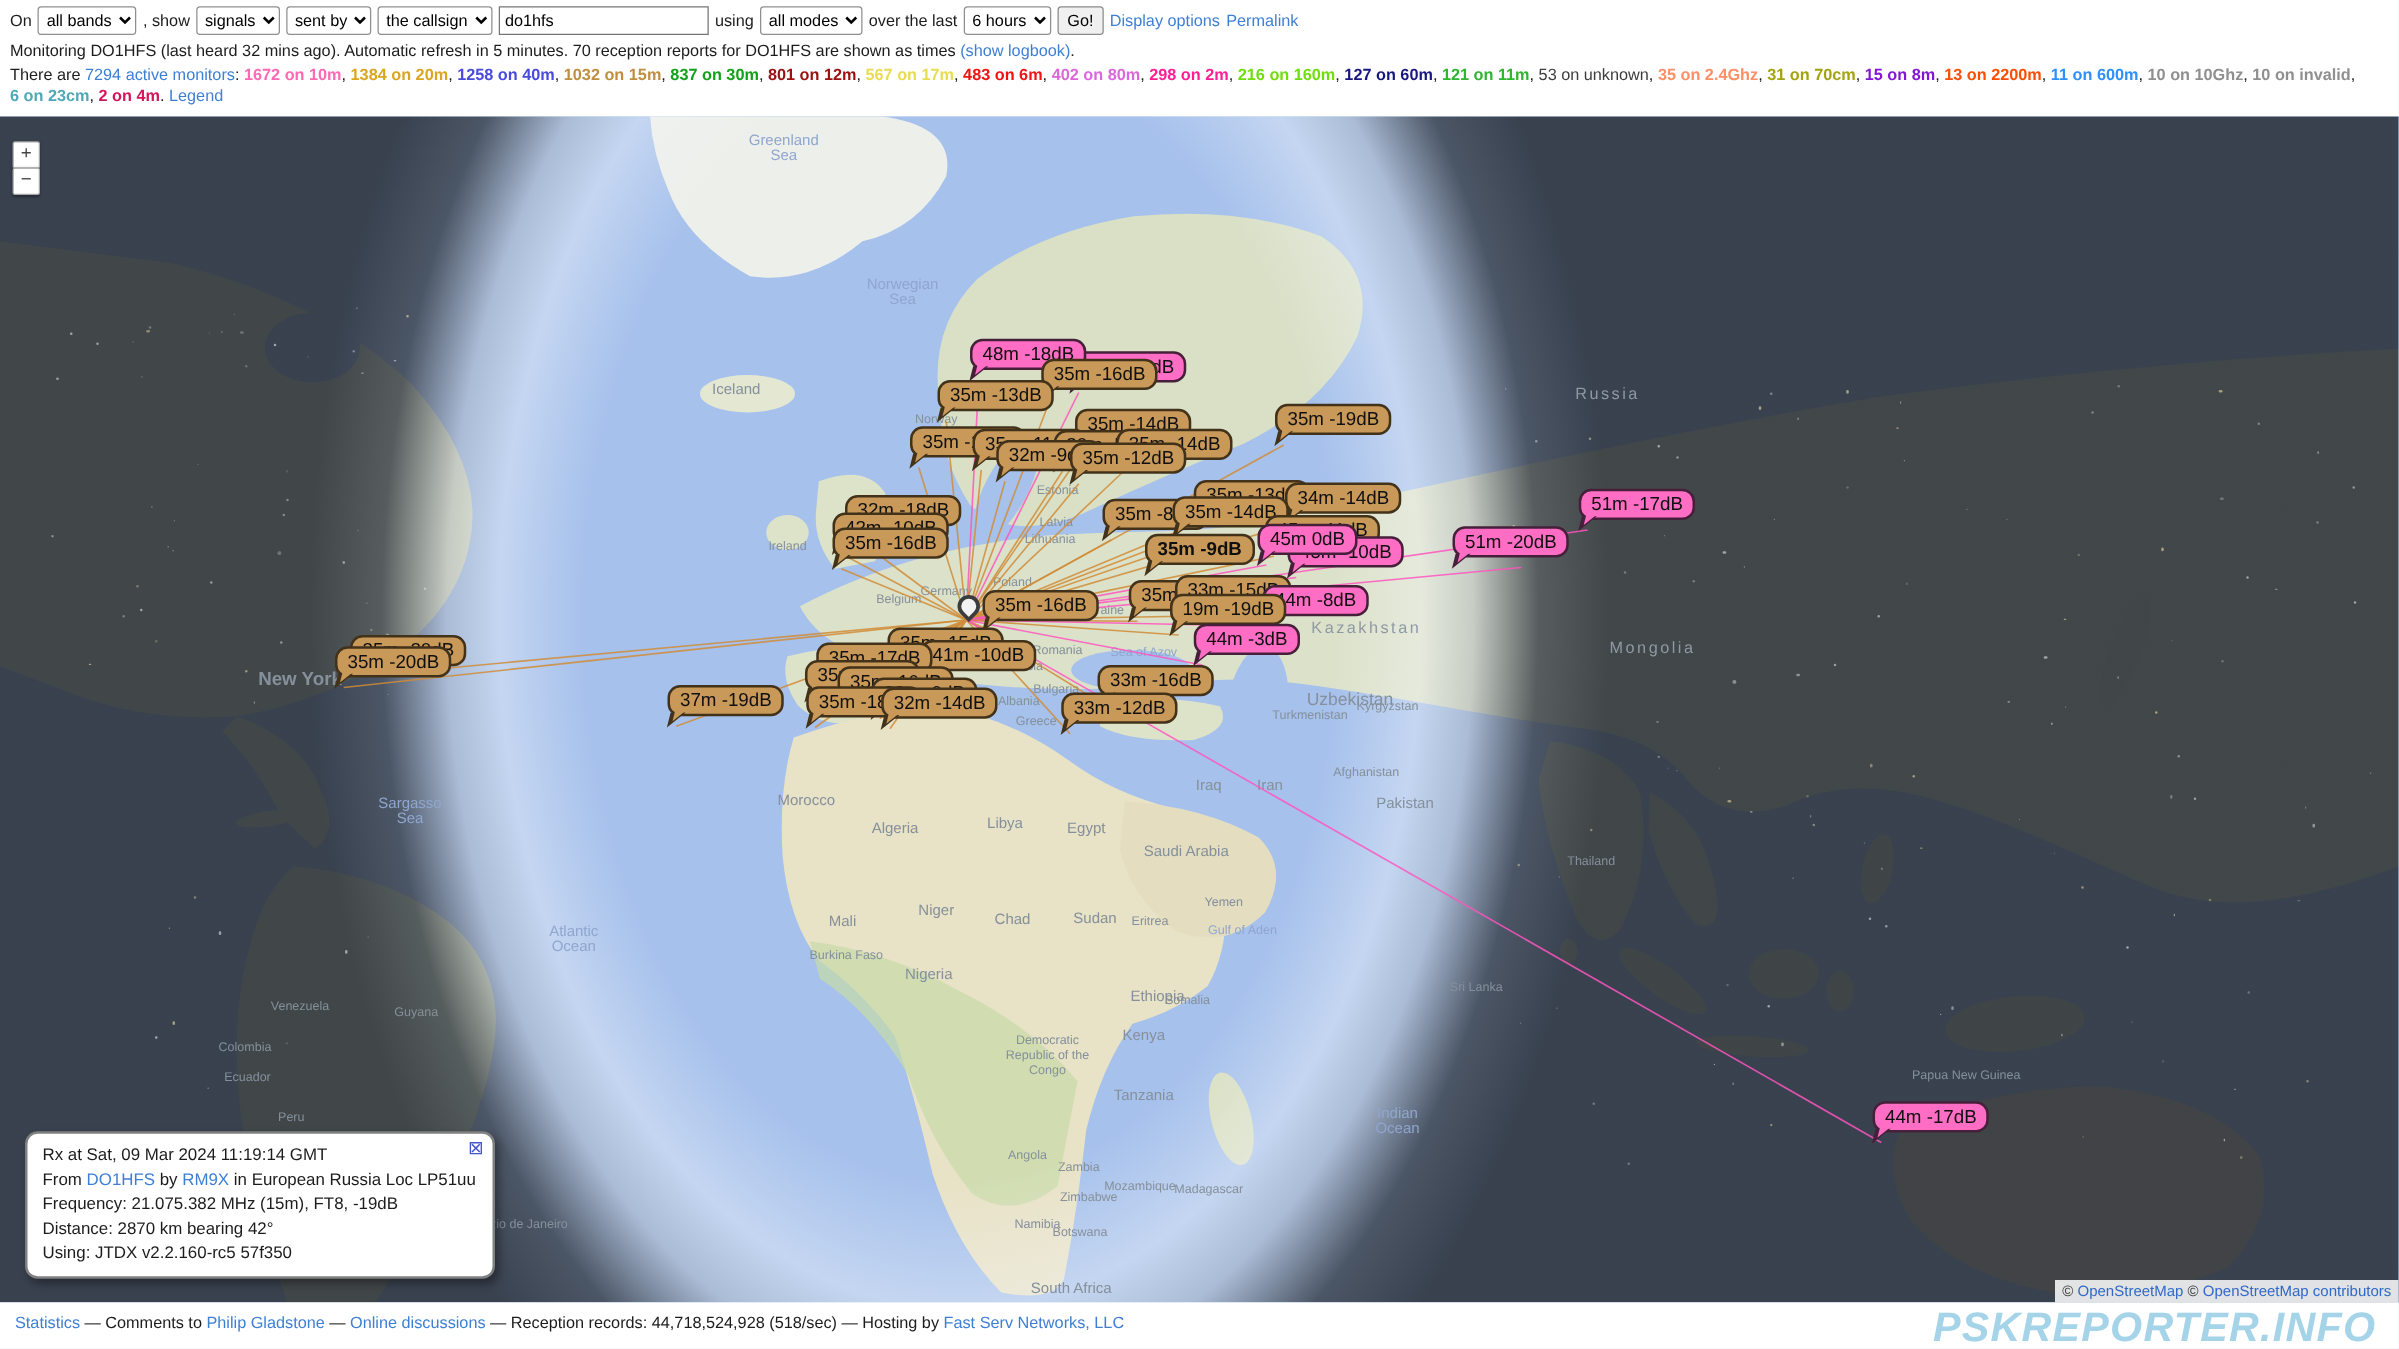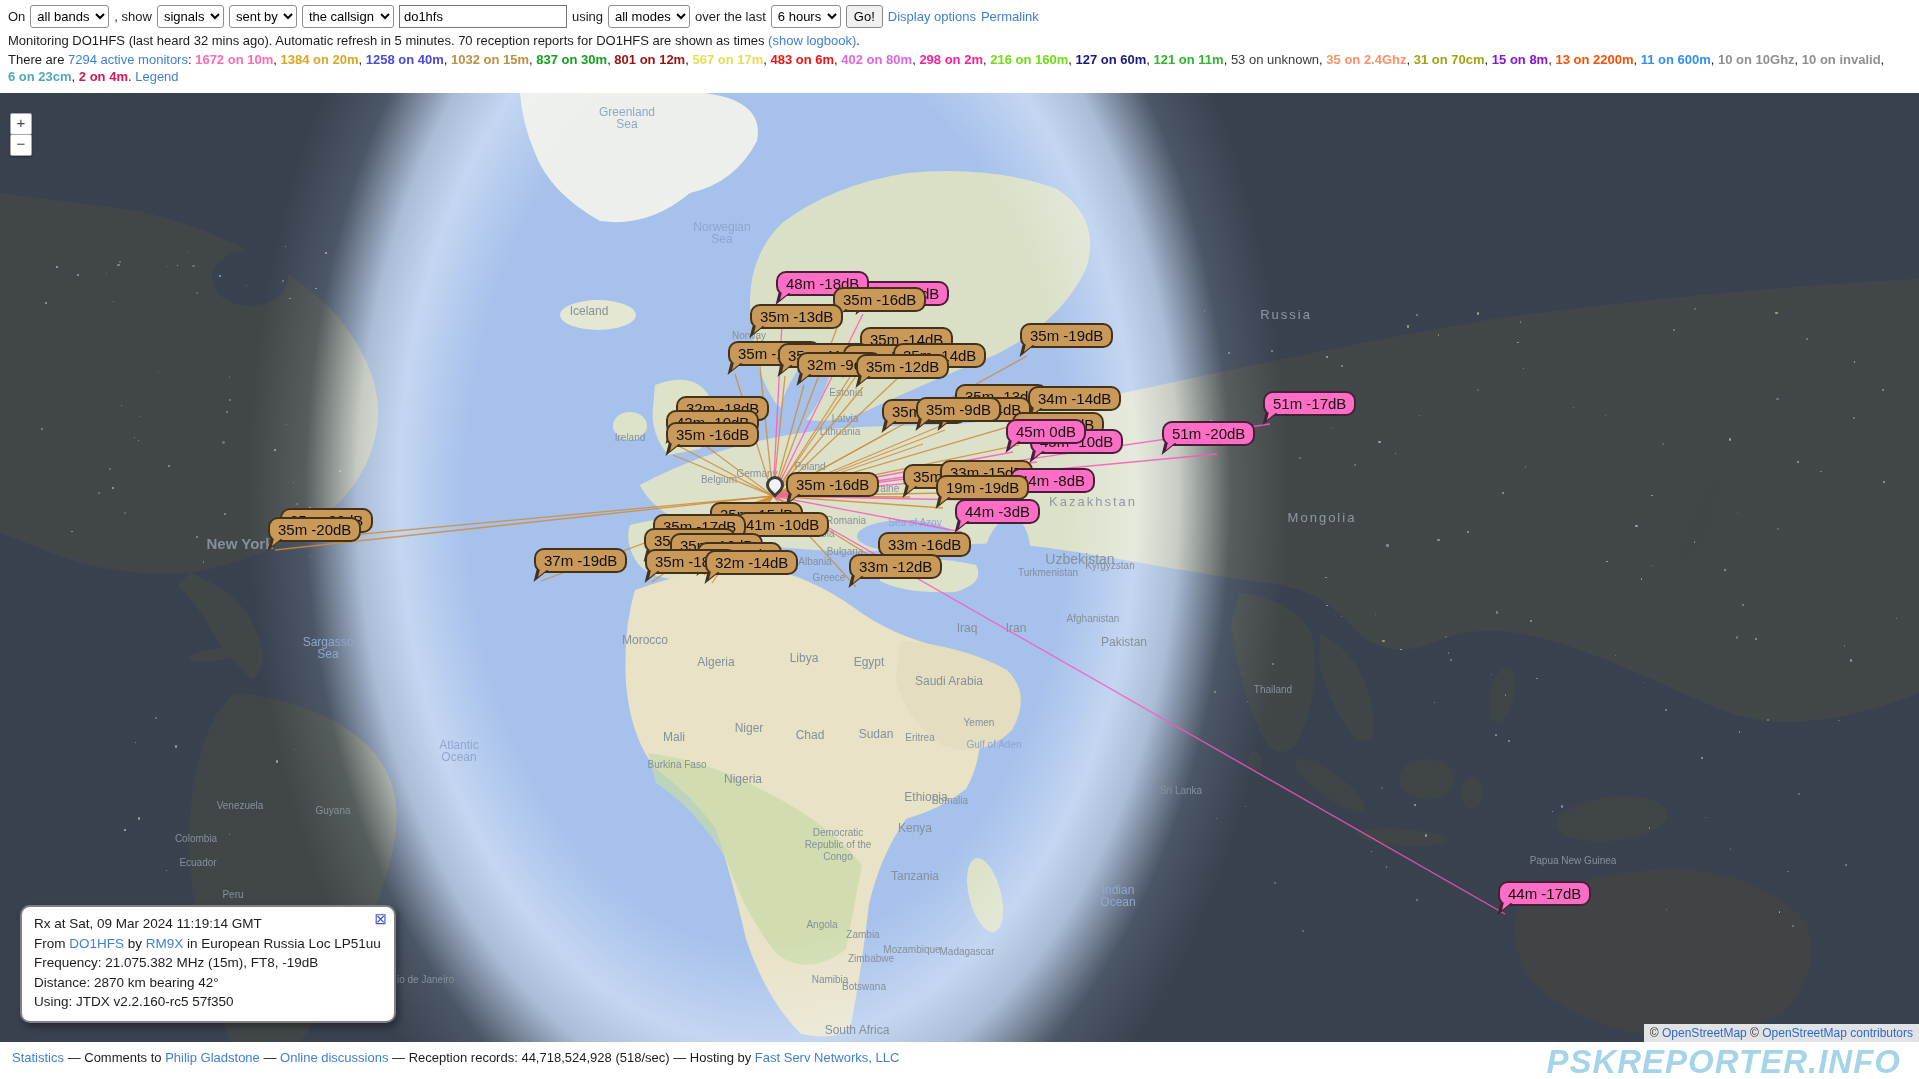--- a/index.html
+++ b/index.html
@@ -417,21 +417,21 @@
       <div class="balloon" style="left: 893px; top: 250px;">35m -14dB</div>
       <div class="balloon" style="left: 797px; top: 259px;">32m -9dB</div>
       <div class="balloon" style="left: 856px; top: 261px;">35m -12dB</div>
       <div class="balloon" style="left: 676px; top: 303px;">32m -18dB</div>
       <div class="balloon" style="left: 666px; top: 317px;">42m -10dB</div>
       <div class="balloon" style="left: 666px; top: 329px;">35m -16dB</div>
       <div class="balloon" style="left: 955px; top: 291px;">35m -13dB</div>
       <div class="balloon" style="left: 1028px; top: 293px;">34m -14dB</div>
       <div class="balloon" style="left: 882px; top: 306px;">35m -8dB</div>
       <div class="balloon" style="left: 938px; top: 304px;">35m -14dB</div>
-      <div class="balloon" style="left: 916px; top: 304px;">35m -9dB</div>
+      <div class="balloon" style="left: 916px; top: 334px; font-weight: bold;">35m -9dB</div>
       <div class="balloon" style="left: 1012px; top: 319px;">45m -11dB</div>
       <div class="balloon pink" style="left: 1030px; top: 336px;">45m -10dB</div>
       <div class="balloon pink" style="left: 1006px; top: 326px;">45m 0dB</div>
       <div class="balloon pink" style="left: 1263px; top: 298px;">51m -17dB</div>
       <div class="balloon pink" style="left: 1162px; top: 328px;">51m -20dB</div>
       <div class="balloon" style="left: 903px; top: 371px;">35m -13dB</div>
       <div class="balloon" style="left: 940px; top: 367px;">33m -15dB</div>
       <div class="balloon pink" style="left: 1010px; top: 375px;">44m -8dB</div>
       <div class="balloon" style="left: 936px; top: 382px;">19m -19dB</div>
       <div class="balloon" style="left: 786px; top: 379px;">35m -16dB</div>

